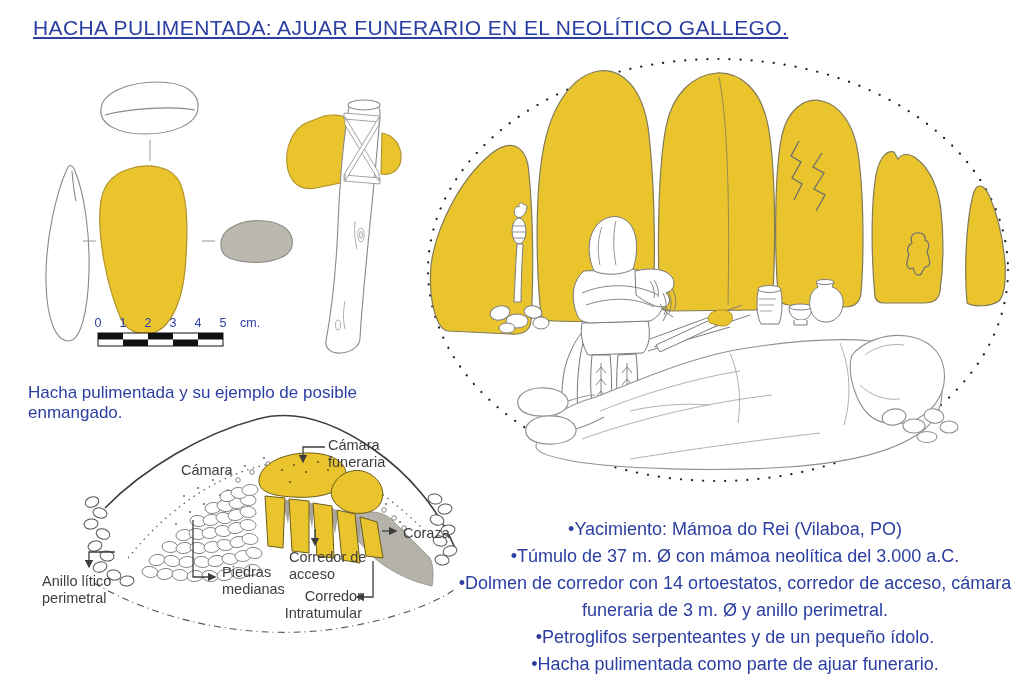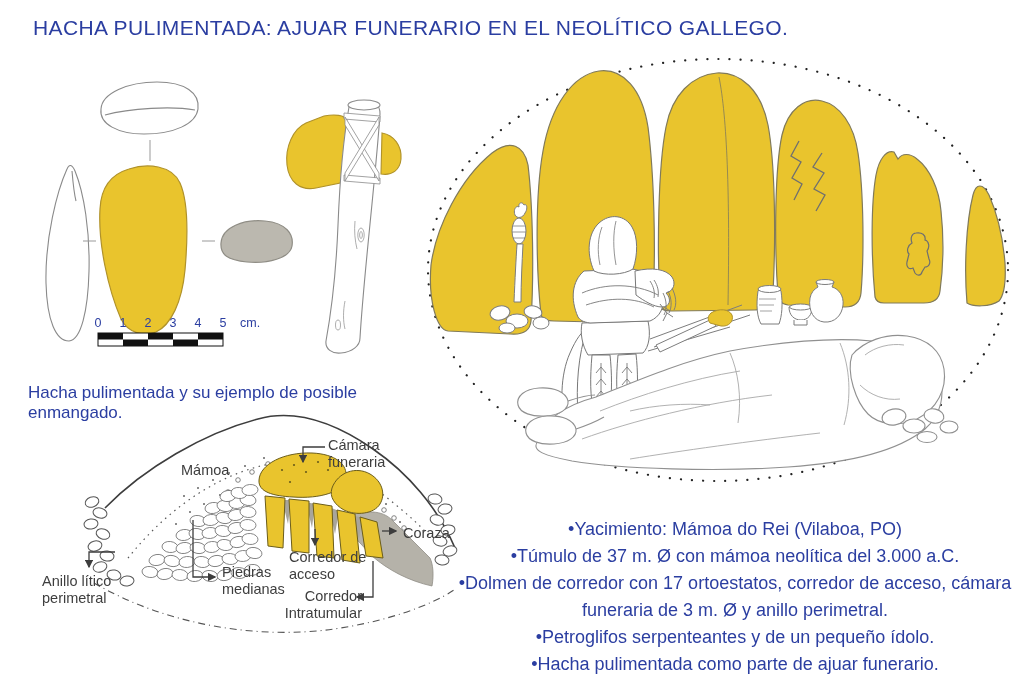--- a/index.html
+++ b/index.html
@@ -1,20 +1,20 @@
 <!DOCTYPE html>
 <html><head>
 <meta charset="utf-8">
 <style>
   :root{ --blue:#2B3EA1; --yellow:#E9C42D; --ystroke:#B0922A; --gray:#BBB8AF; --ink:#3E3E3E; }
   html,body{margin:0;padding:0;background:#fff;}
   .stage{position:relative;width:1024px;height:686px;background:#fff;overflow:hidden;
          font-family:"Liberation Sans", sans-serif;}
   .title{position:absolute;left:33px;top:16px;font-size:21px;font-weight:400;
-         letter-spacing:0.4px;color:var(--blue);white-space:nowrap;}
+         letter-spacing:0.4px;color:var(--blue);white-space:nowrap;text-decoration:underline;}
   .caption{position:absolute;left:28px;top:351px;width:420px;font-size:17px;color:var(--blue);margin-top:32px;}
   .notes{position:absolute;left:455px;top:516px;width:560px;text-align:center;color:var(--blue);}
   .note-line{font-size:18px;line-height:27px;}
   .mlabel{position:absolute;font-weight:400;font-size:14.5px;color:var(--ink);line-height:1.2;}
   svg{position:absolute;display:block;}
   .panel{position:absolute;}
 </style>
 </head>
 <body>
 
@@ -315,29 +315,29 @@
     <g fill="none" stroke="#3d3d3d" stroke-width="1.3">
       <path d="M 293,47 L 271,47 L 271,62" marker-end="url(#arr)"></path>
       <path d="M 350,131 L 364,131" marker-end="url(#arr)"></path>
       <path d="M 283,129 L 283,145" marker-end="url(#arr)"></path>
       <path d="M 161,120 L 161,177 L 183,177" marker-end="url(#arr)"></path>
       <path d="M 83,152 L 57,152 L 57,167" marker-end="url(#arr)"></path>
       <path d="M 341,161 L 341,197 L 325,197" marker-end="url(#arr)"></path>
     </g>
   </svg>
 
-  <div class="mlabel" style="left:181px;top:462px">Mámoa</div>
+  <div class="mlabel" style="left:181px;top:462px">Cámara</div>
   <div class="mlabel" style="left:328px;top:437px;width:82px">Cámara funeraria</div>
   <div class="mlabel" style="left:403px;top:525px">Coraza</div>
   <div class="mlabel" style="left:289px;top:549px;width:88px">Corredor de acceso</div>
   <div class="mlabel" style="left:222px;top:564px;width:85px">Piedras medianas</div>
   <div class="mlabel" style="left:42px;top:573px;width:100px">Anillo lítico perimetral</div>
   <div class="mlabel" style="left:262px;top:588px;width:100px;text-align:right">Corredor Intratumular</div>
 
   <div class="notes">
     <div class="note-line">•Yacimiento: Mámoa do Rei (Vilaboa, PO)</div>
     <div class="note-line">•Túmulo de 37 m. Ø con mámoa neolítica del 3.000 a.C.</div>
-    <div class="note-line">•Dolmen de corredor con 17 ortoestatos, corredor de acceso, cámara funeraria de 3 m. Ø y anillo perimetral.</div>
+    <div class="note-line">•Dolmen de corredor con 14 ortoestatos, corredor de acceso, cámara funeraria de 3 m. Ø y anillo perimetral.</div>
     <div class="note-line">•Petroglifos serpenteantes y de un pequeño ídolo.</div>
     <div class="note-line">•Hacha pulimentada como parte de ajuar funerario.</div>
   </div>
 
 </div>
 
 </body></html>

